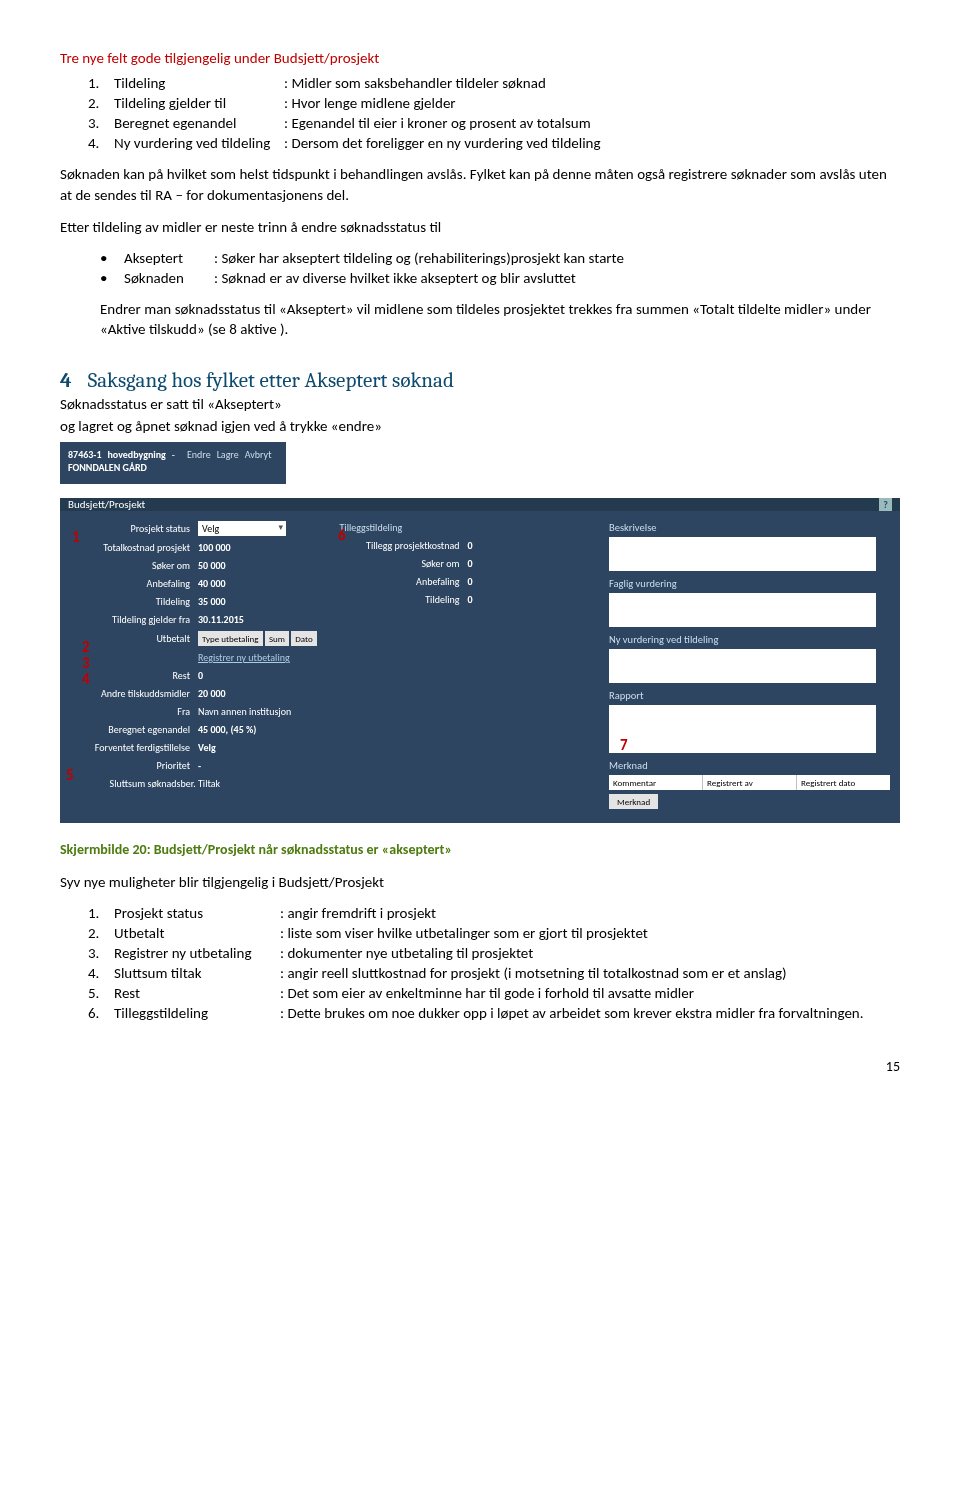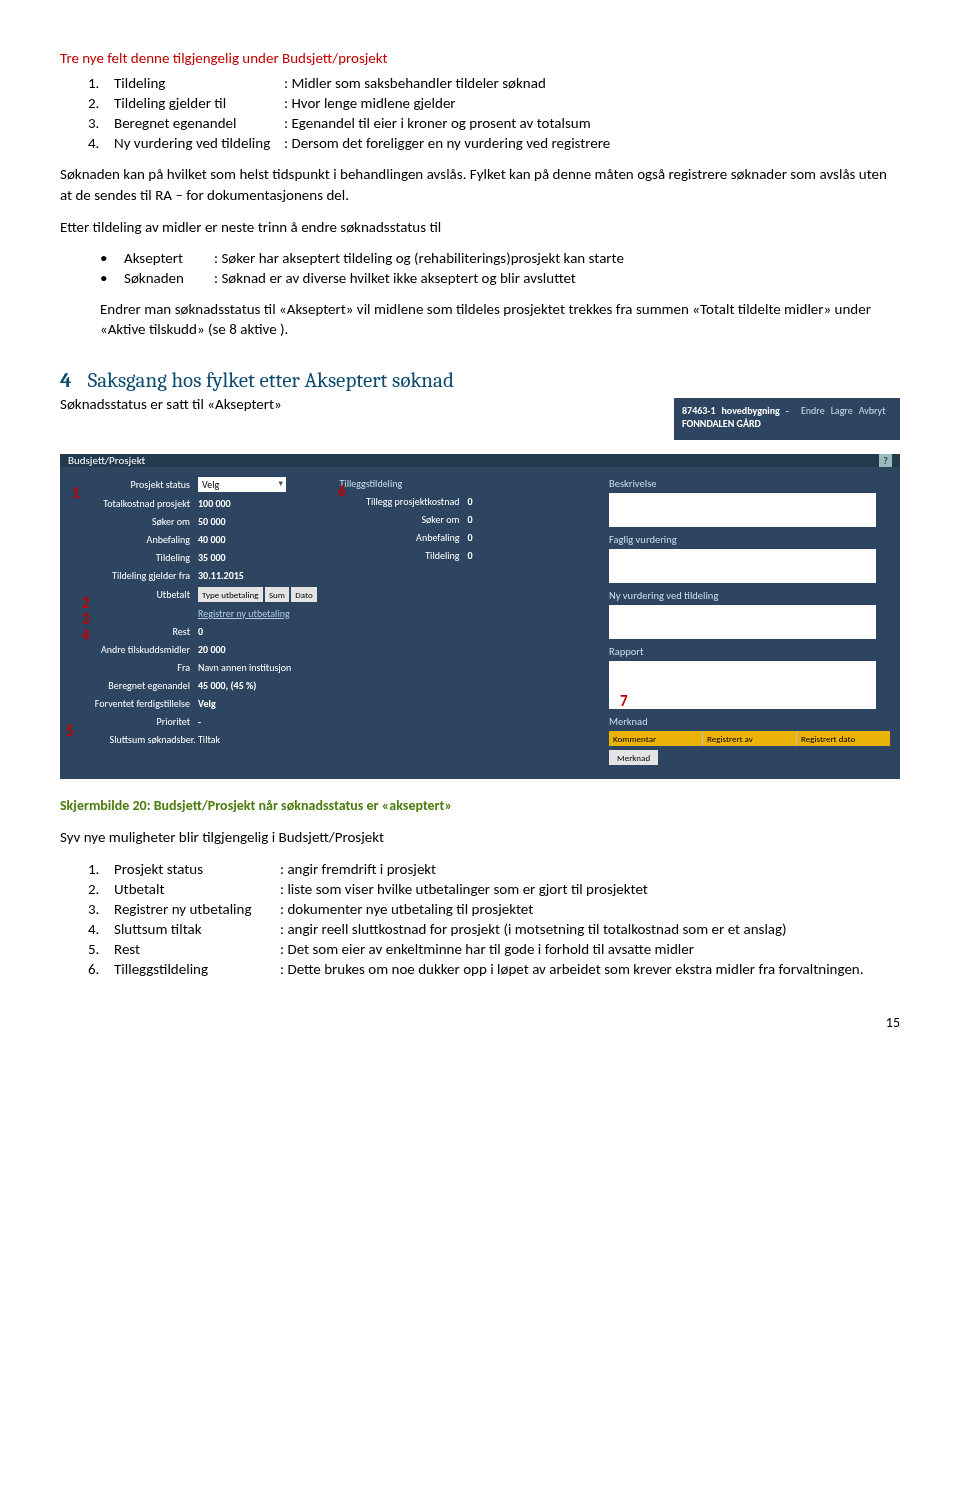--- a/index.html
+++ b/index.html
@@ -28,21 +28,21 @@
   .indent-list .n { width: 26px; }
   .indent-list .term { width: 170px; }
   .indent-list .desc { flex: 1; }
   .bullets { margin: 6px 0 6px 40px; }
   .bullets .row { display: flex; margin-bottom: 2px; }
   .bullets .dot { width: 24px; }
   .bullets .term { width: 90px; }
   .bullets .desc { flex: 1; }
   .indent-p { margin: 12px 0 12px 40px; }
   .intro-lines { margin-bottom: 2px; }
-  .header-flex { display: flex; align-items: flex-start; justify-content: space-between; }
+  .header-flex { display: flex; align-items: flex-start; justify-content: space-between; flex-direction: column; }
   .mini-toolbar {
     background: #2d4560;
     color: #fff;
     font-size: 10px;
     padding: 6px 8px 10px 8px;
     width: 210px;
     line-height: 1.3;
     margin-top: 4px;
   }
   .mini-toolbar .r1 { display: flex; align-items: flex-end; }
@@ -88,21 +88,21 @@
     background: #fff; color: #000; width: 95%; height: 34px;
     padding: 3px; font-size: 10px; box-sizing: border-box;
   }
   .ta.tall { height: 48px; }
   .tbl-head {
     background: #e4e4e4; color: #000; font-size: 9px;
     padding: 2px 4px; display: inline-block;
   }
   .merk-bar { display: flex; gap: 0; margin-top: 2px; }
   .merk-cell {
-    background: #eab308; color: #000; font-size: 9px;
+    background: #ffffff; color: #000; font-size: 9px;
     padding: 2px 4px; flex: 1; border-right: 1px solid #c0c0c0;
   }
   .merk-cell:last-child { border-right: none; }
   .merk-btn {
     background: #e4e4e4; color: #000; font-size: 9px;
     padding: 2px 8px; display: inline-block; margin-top: 4px;
   }
   .redmark {
     position: absolute; color: #c00000; font-weight: bold; font-size: 15px;
     font-family: Calibri, Arial, sans-serif;
@@ -115,21 +115,21 @@
   .list2 .row { display: flex; margin-bottom: 2px; align-items: flex-start; }
   .list2 .n { width: 26px; }
   .list2 .term { width: 166px; }
   .list2 .desc { flex: 1; }
   .page-number { text-align: right; margin-top: 36px; font-size: 14px; }
 </style>
 </head>
 <body>
 
 <p>
-  <span class="red">Tre nye felt denne tilgjengelig under Budsjett/prosjekt</span>
+  <span class="red">Tre nye felt gode tilgjengelig under Budsjett/prosjekt</span>
 </p>
 
 <div class="indent-list">
   <div class="row">
     <span class="n">1.</span>
     <span class="term">Tildeling</span>
     <span class="desc">: Midler som saksbehandler tildeler søknad</span>
   </div>
   <div class="row">
     <span class="n">2.</span>
@@ -137,21 +137,21 @@
     <span class="desc">: Hvor lenge midlene gjelder</span>
   </div>
   <div class="row">
     <span class="n">3.</span>
     <span class="term">Beregnet egenandel</span>
     <span class="desc">: Egenandel til eier i kroner og prosent av totalsum</span>
   </div>
   <div class="row">
     <span class="n">4.</span>
     <span class="term">Ny vurdering ved tildeling</span>
-    <span class="desc">: Dersom det foreligger en ny vurdering ved registrere</span>
+    <span class="desc">: Dersom det foreligger en ny vurdering ved tildeling</span>
   </div>
 </div>
 
 <p class="para">Søknaden kan på hvilket som helst tidspunkt i behandlingen avslås. Fylket kan på denne måten også registrere søknader som avslås uten at de sendes til RA – for dokumentasjonens del.</p>
 <p class="para">Etter tildeling av midler er neste trinn å endre søknadsstatus til</p>
 
 <div class="bullets">
   <div class="row">
     <span class="dot">•</span>
     <span class="term">Akseptert</span>
@@ -166,20 +166,21 @@
 
 <p class="indent-p">Endrer man søknadsstatus til «Akseptert» vil midlene som tildeles prosjektet trekkes fra summen «Totalt tildelte midler» under «Aktive tilskudd» (se 8 aktive ).</p>
 
 <h2 class="section-heading">
   <span class="num">4</span><span>Saksgang hos fylket etter Akseptert søknad</span>
 </h2>
 
 <div class="header-flex">
   <div>
     <p class="intro-lines">Søknadsstatus er satt til «Akseptert»</p>
+    <p class="intro-lines">og lagret og åpnet søknad igjen ved å trykke «endre»</p>
   </div>
   <div class="mini-toolbar">
     <div class="r1">
       <span class="id">87463-1</span>
       <span class="name">hovedbygning</span>
       <span class="dash">-</span>
       <span class="btn">Endre</span>
       <span class="btn">Lagre</span>
       <span class="btn">Avbryt</span>
     </div>

